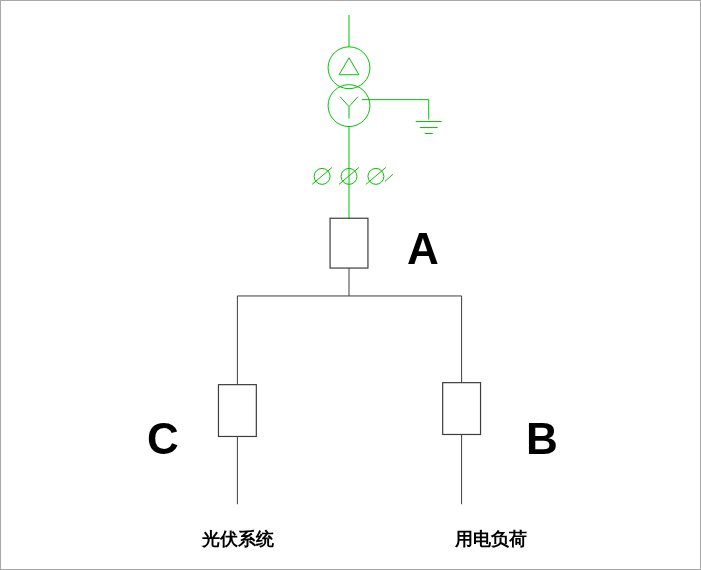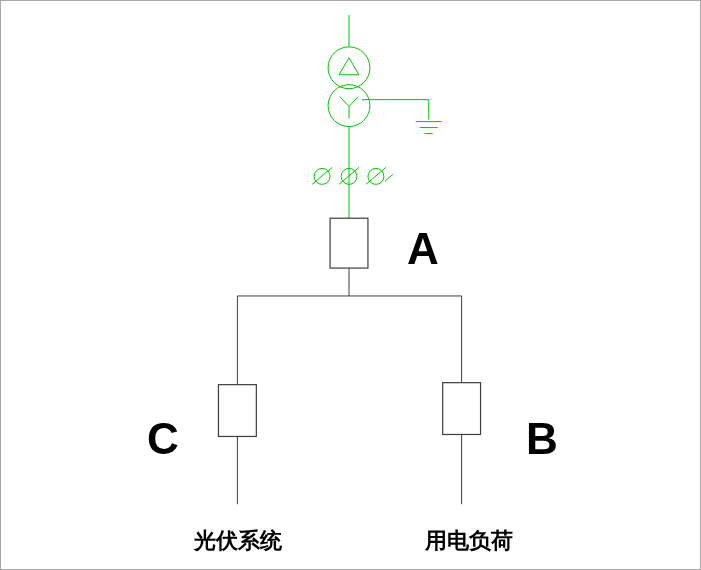--- a/index.html
+++ b/index.html
@@ -12,21 +12,21 @@
     overflow:hidden;
   }
   svg.diagram{position:absolute;left:0;top:0;width:100%;height:100%;}
   .green line,.green circle,.green polygon,.green path,.green polyline{
     stroke:var(--green,#00c300);fill:none;stroke-width:1;
   }
   .dark line{stroke:var(--line,#3d3d3d);fill:none;stroke-width:1;}
   .boxes rect{stroke:var(--line,#2a2a2a);fill:#ffffff;stroke-width:1.2;}
   .label{position:absolute;color:#000;}
   .label.big{font-size:44px;font-weight:700;line-height:1;}
-  .label.cn{font-size:22px;font-weight:700;transform:translateX(-50%);white-space:nowrap;line-height:1;}
+  .label.cn{font-size:18px;font-weight:700;transform:translateX(-50%);white-space:nowrap;line-height:1;}
 </style>
 </head>
 <body>
 
 <div class="canvas">
 
   <svg class="diagram" viewBox="0 0 701 570">
 
     <g class="green">
       <line x1="349" y1="14" x2="349" y2="46"></line>
@@ -71,15 +71,15 @@
   </svg>
 
   <div class="label big" style="left:406px;top:226px;">A</div>
 
   <div class="label big" style="left:146px;top:416px;">C</div>
 
   <div class="label big" style="left:525px;top:416px;">B</div>
 
   <div class="label cn" style="left:237px;top:529px;">光伏系统</div>
 
-  <div class="label cn" style="left:468px;top:529px;">用电负荷</div>
+  <div class="label cn" style="left:490px;top:529px;">用电负荷</div>
 
 </div>
 
 </body></html>

